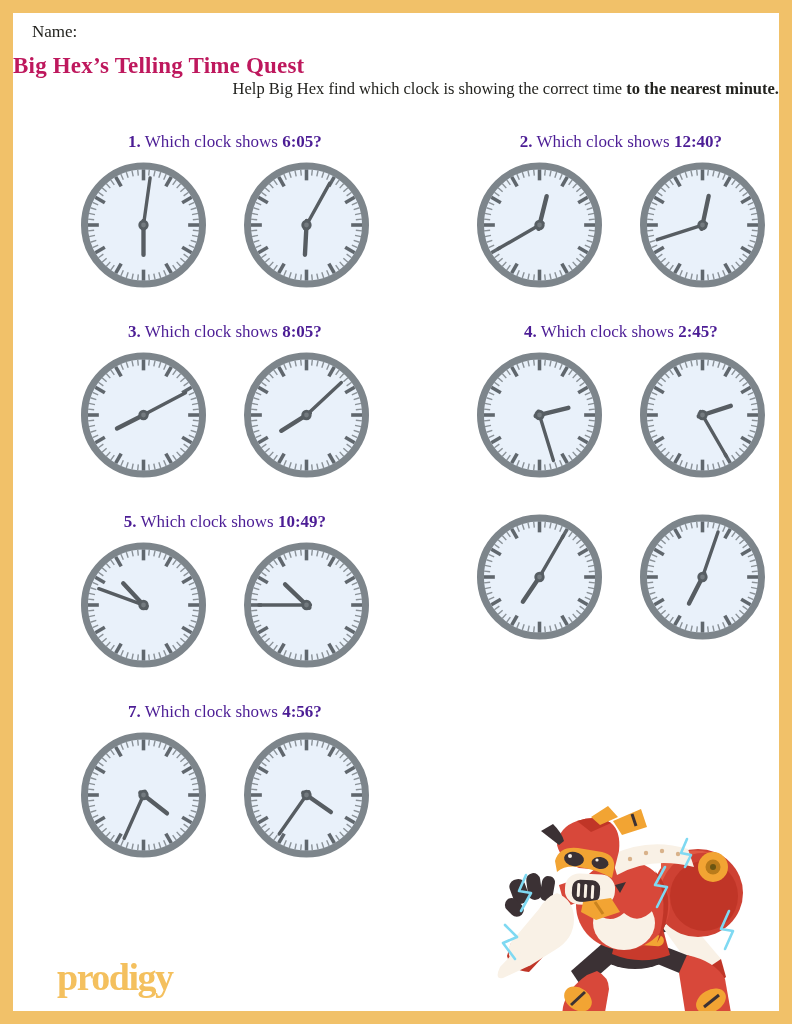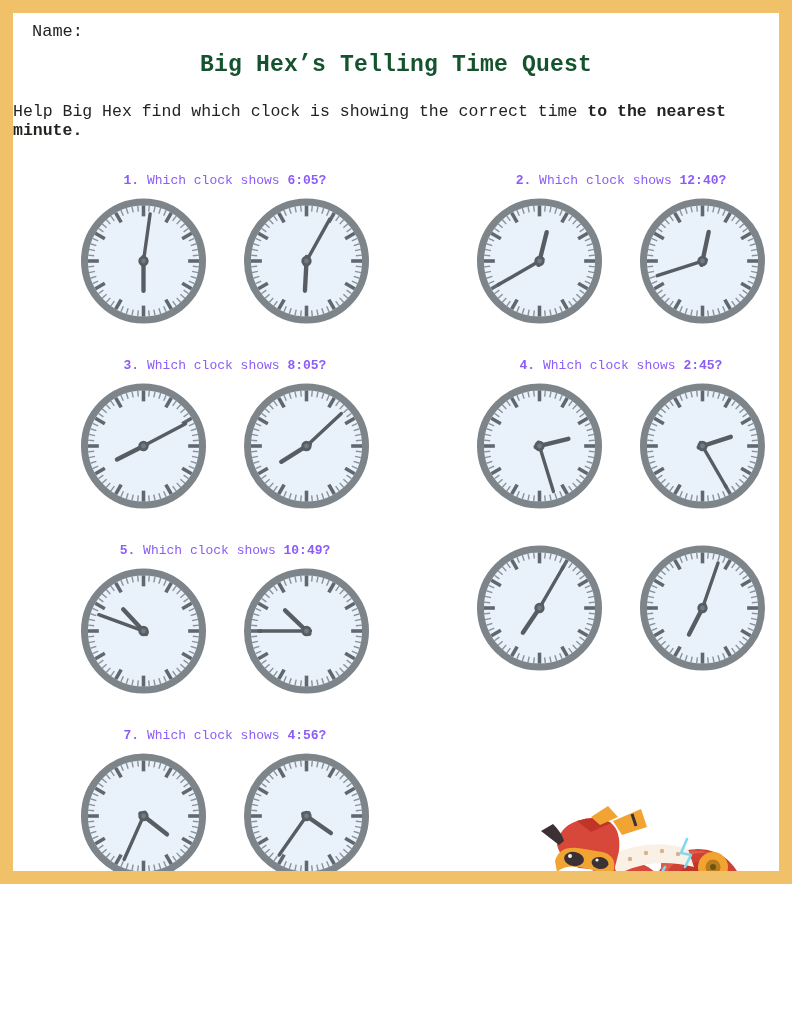--- a/index.html
+++ b/index.html
@@ -1,58 +1,58 @@
 <!DOCTYPE html>
 <html><head>
 <meta charset="utf-8">
 <style>
   html,body{margin:0;padding:0;background:#ffffff;}
   .page{
     position:relative;
-    width:792px;height:884px;
+    width:792px;height:1024px;
     box-sizing:border-box;
     background:#ffffff;
     border:13px solid #F1C169;
-    font-family:Liberation Mono, monospace;
+    font-family:Liberation Serif, serif;
     color:#1F1F1D;
     overflow:hidden;
   }
   .name-label{
     margin:9px 0 0 19px;
     font-size:17px;
     color:#23231F;
   }
   .title{
-    text-align:center;
+    text-align:left;
     font-size:23px;
     font-weight:700;
     margin-top:11px;
     letter-spacing:.2px;
-    color:#14532d;
+    color:#be185d;
   }
   .subtitle{
-    text-align:left;
+    text-align:right;
     font-size:16.5px;
-    margin-top:24px;
+    margin-top:0;
     color:#23231F;
   }
   .subtitle b{font-weight:700;}
   .questions{
     margin:33px 13px 0 66px;
     display:grid;
     grid-template-columns:292px 292px;
     column-gap:104px;
     row-gap:32px;
   }
   .question{}
   .q-heading{
     text-align:center;
-    font-size:13px;
+    font-size:17px;
     margin-bottom:8px;
-    color:#8b5cf6;
+    color:#4c1d95;
     white-space:nowrap;
   }
   .q-num,.q-time{font-weight:700;}
   .clock-pair{
     display:flex;
     justify-content:center;
     gap:34px;
   }
   .clock{width:130px;height:130px;display:block;}
   .brand-logo{
@@ -1054,20 +1054,21 @@
             <line x1="59.77357683661733" y1="15.273905231586333" x2="59.125500364357876" y2="9.107869480303037" stroke="#8A9197" stroke-width="1.4"></line>
             <line x1="61.72339182284403" y1="62.70569425459582" x2="89.57456132866976" y2="82.20729309053138" stroke="#575D62" stroke-width="4.4" stroke-linecap="round"></line>
             <line x1="67.29430574540419" y1="61.72339182284403" x2="37.468331055149804" y2="104.31929812587163" stroke="#575D62" stroke-width="3.4" stroke-linecap="round"></line>
             <circle cx="65" cy="65" r="5.2" fill="#575E63"></circle>
             <circle cx="65" cy="65" r="2.4" fill="#747B80"></circle>
           </svg>
         </div>
     </div>
   </div>
 
+  <div class="brand-logo">prodigy</div>
 
   <svg class="character" viewBox="0 0 292 231" aria-hidden="true">
 
     <g>
       <rect x="166" y="88" width="14" height="27" rx="6" fill="#3B3134" transform="rotate(-25 173 101)"></rect>
       <rect x="180" y="100" width="13" height="31" rx="6" fill="#3B3134" transform="rotate(-14 186 115)"></rect>
       <rect x="193" y="116" width="12" height="30" rx="6" fill="#3B3134" transform="rotate(-4 199 131)"></rect>
       <rect x="172" y="118" width="12" height="22" rx="6" fill="#3B3134" transform="rotate(-32 178 129)"></rect>
       <path d="M195,115 L238,166 L214,182 L180,135 Z" fill="#F9F1E6"></path>
       <path d="M214,182 L238,166 L243,184 Q231,196 216,191 Z" fill="#C03527"></path>

